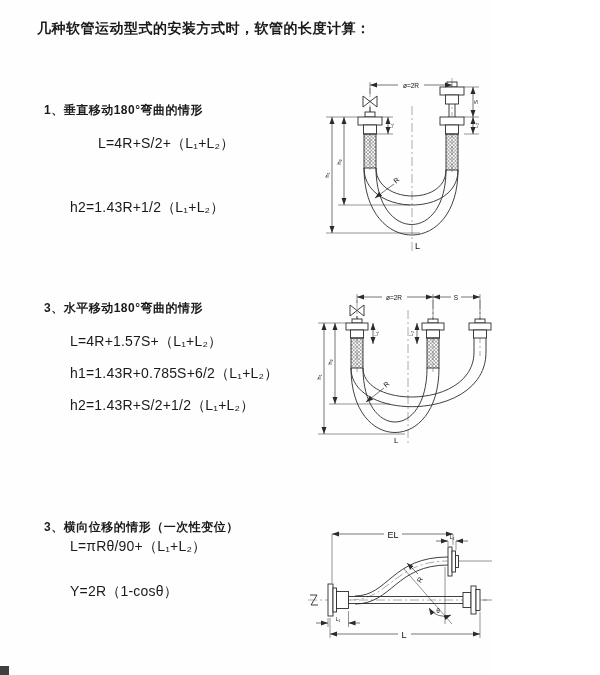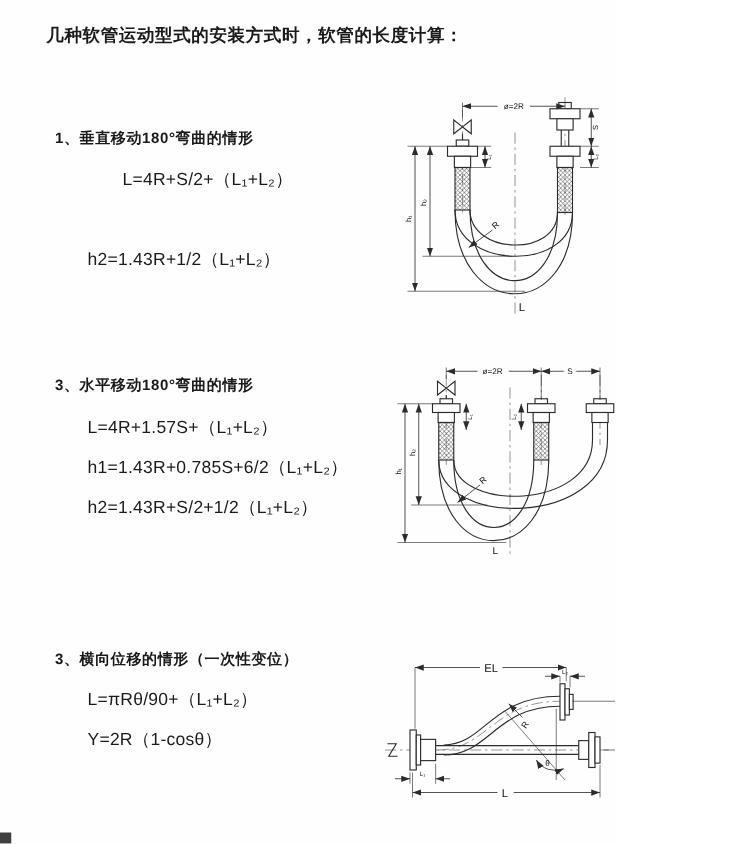--- a/index.html
+++ b/index.html
@@ -28,21 +28,21 @@
   <div class="heading" style="left:44px;top:102px;">1、垂直移动180°弯曲的情形</div>
   <div class="formula" style="left:70px;top:135px;margin-left:28px;">L=4R+S/2+（L₁+L₂）</div>
   <div class="formula" style="left:70px;top:199px;">h2=1.43R+1/2（L₁+L₂）</div>
 
   <div class="heading" style="left:44px;top:300px;">3、水平移动180°弯曲的情形</div>
   <div class="formula" style="left:70px;top:333px;">L=4R+1.57S+（L₁+L₂）</div>
   <div class="formula" style="left:70px;top:365px;">h1=1.43R+0.785S+6/2（L₁+L₂）</div>
   <div class="formula" style="left:70px;top:397px;">h2=1.43R+S/2+1/2（L₁+L₂）</div>
 
   <div class="heading" style="left:44px;top:519px;">3、横向位移的情形（一次性变位）</div>
-  <div class="formula" style="left:70px;top:551px;">L=πRθ/90+（L₁+L₂）</div>
+  <div class="formula" style="left:70px;top:538px;">L=πRθ/90+（L₁+L₂）</div>
   <div class="formula" style="left:70px;top:583px;">Y=2R（1-cosθ）</div>
 
   <div class="diagram" style="left:312px;top:70px;">
   <svg width="276" height="190" viewBox="0 0 276 190">
     <defs>
       <marker id="a1" markerWidth="8" markerHeight="8" refX="7" refY="3.5" orient="auto-start-reverse" markerUnits="userSpaceOnUse">
         <path d="M0,1 L7,3.5 L0,6 Z" fill="#2b2b2b"></path>
       </marker>
       <pattern id="br1" width="3.5" height="3.5" patternUnits="userSpaceOnUse">
         <path d="M0,3.5 L3.5,0 M0,0 L3.5,3.5" stroke="#4a4a4a" stroke-width="0.45"></path>

